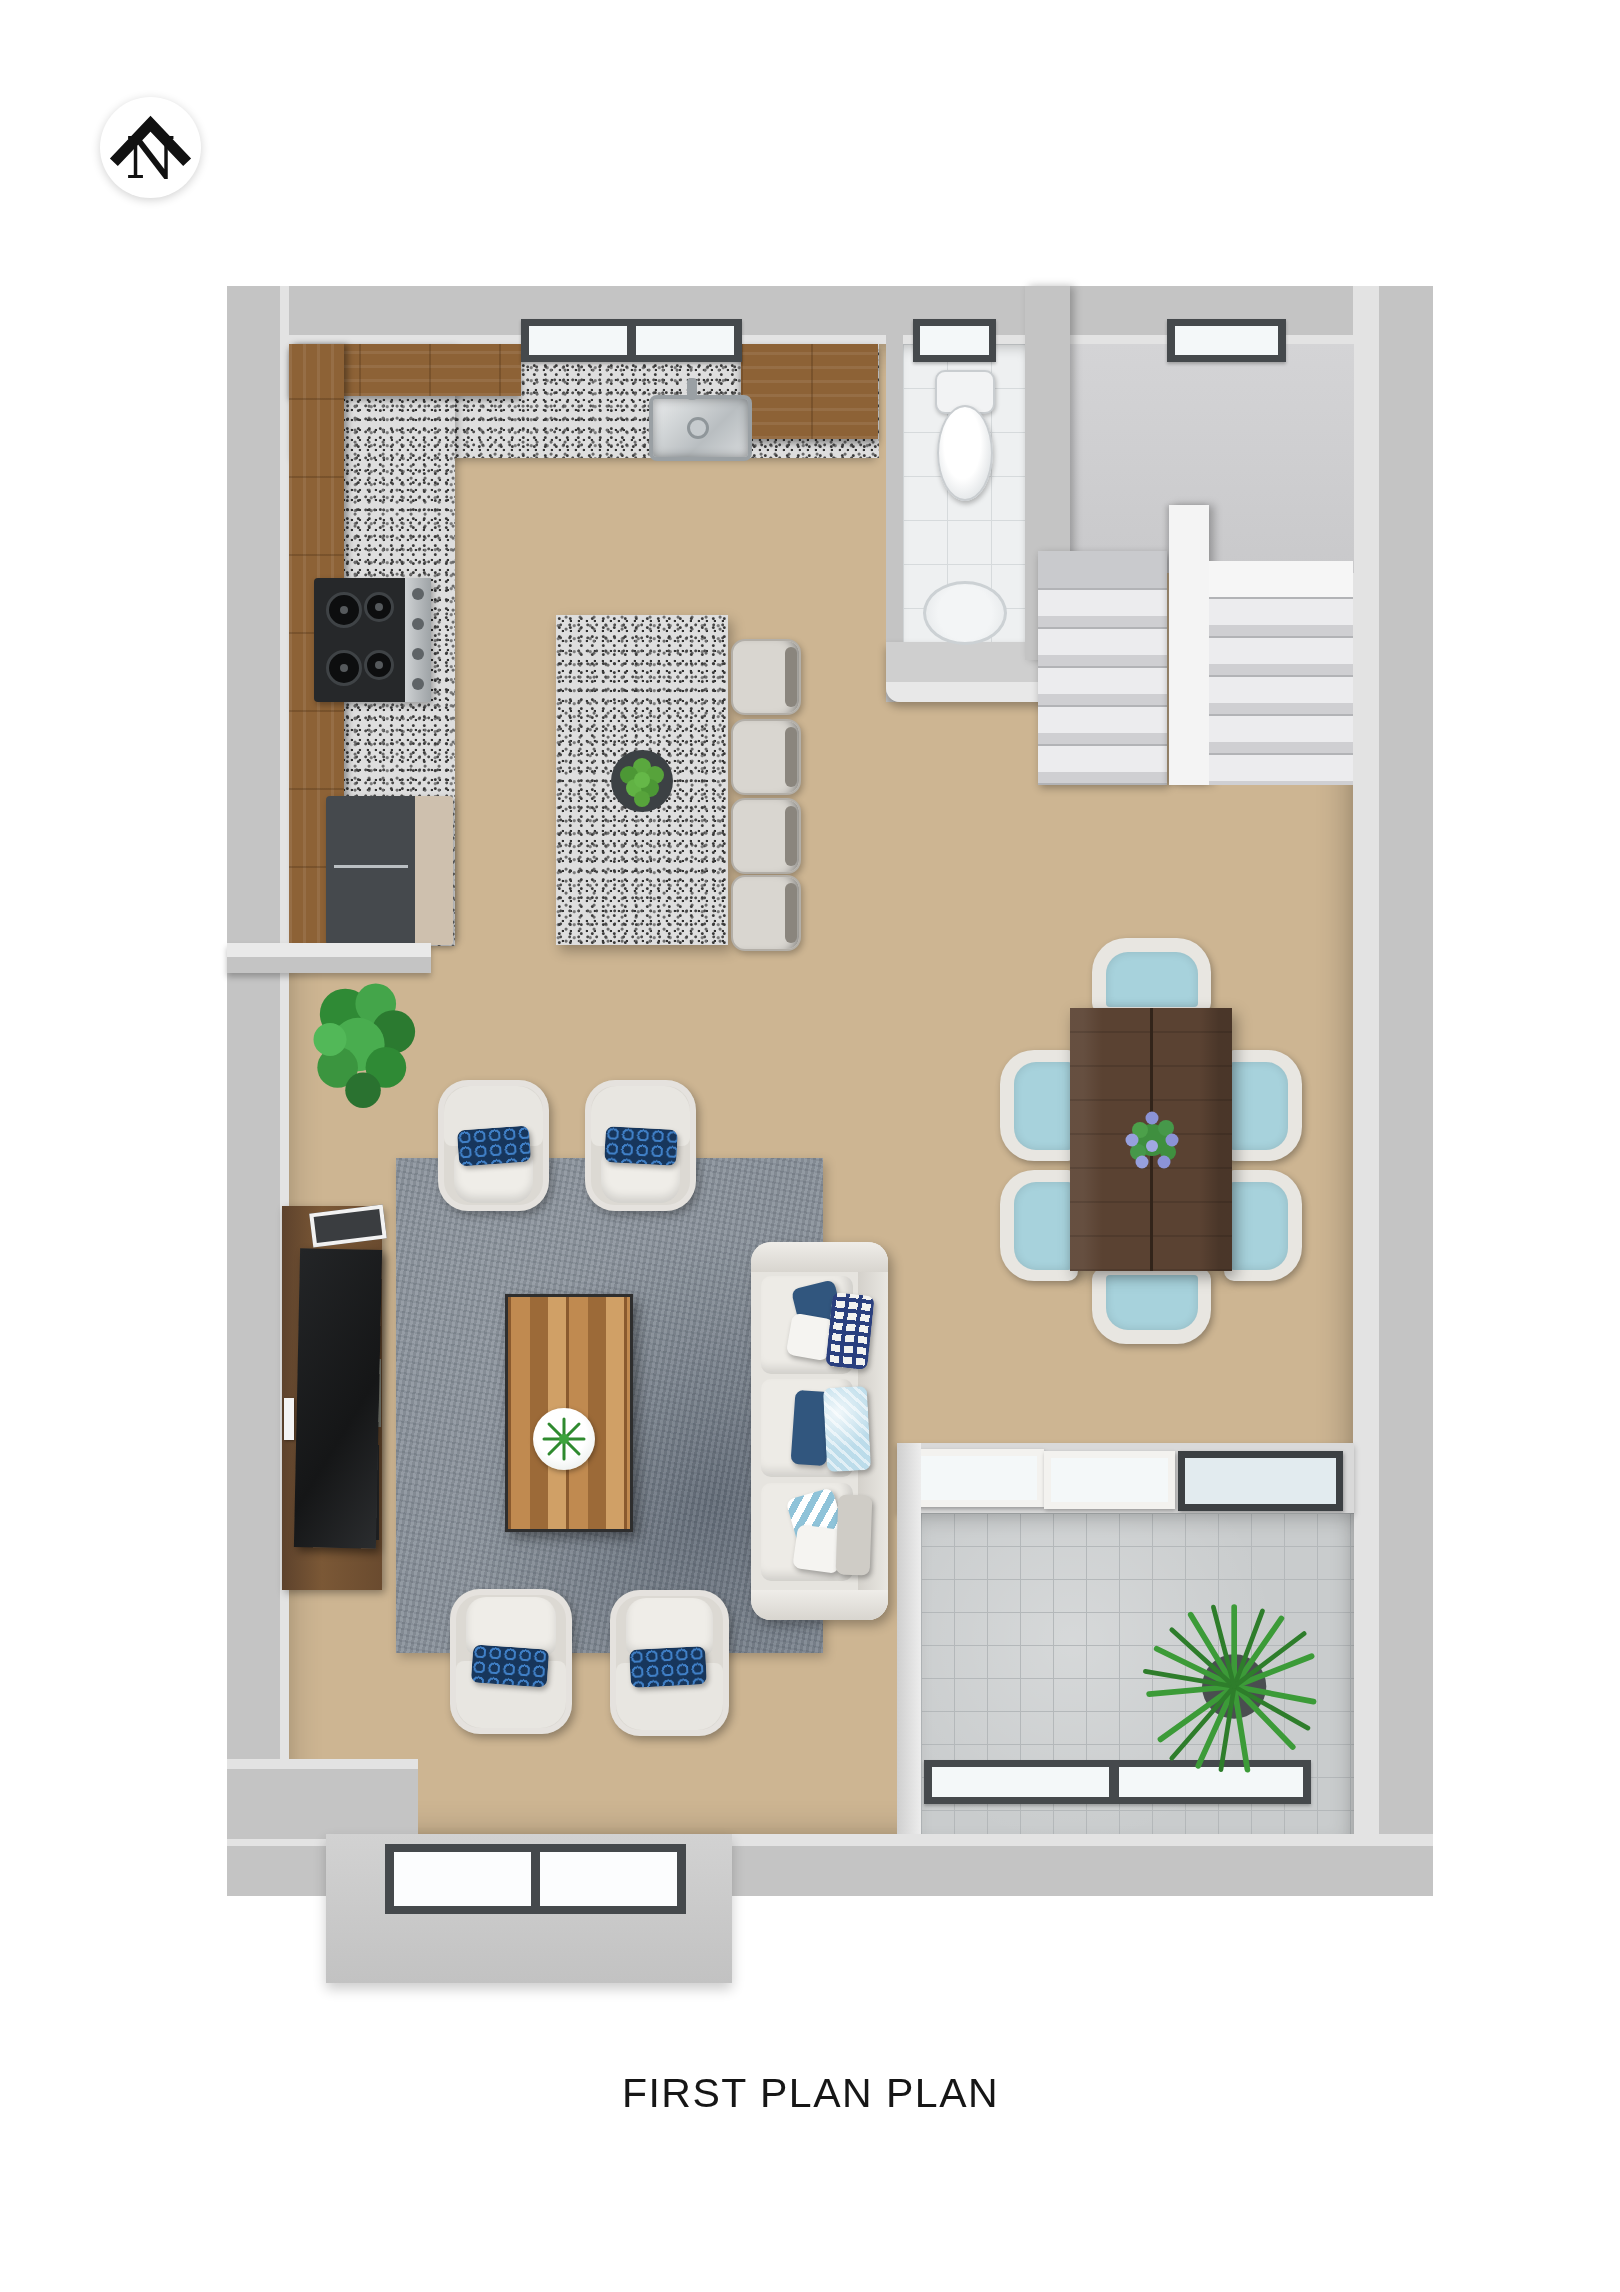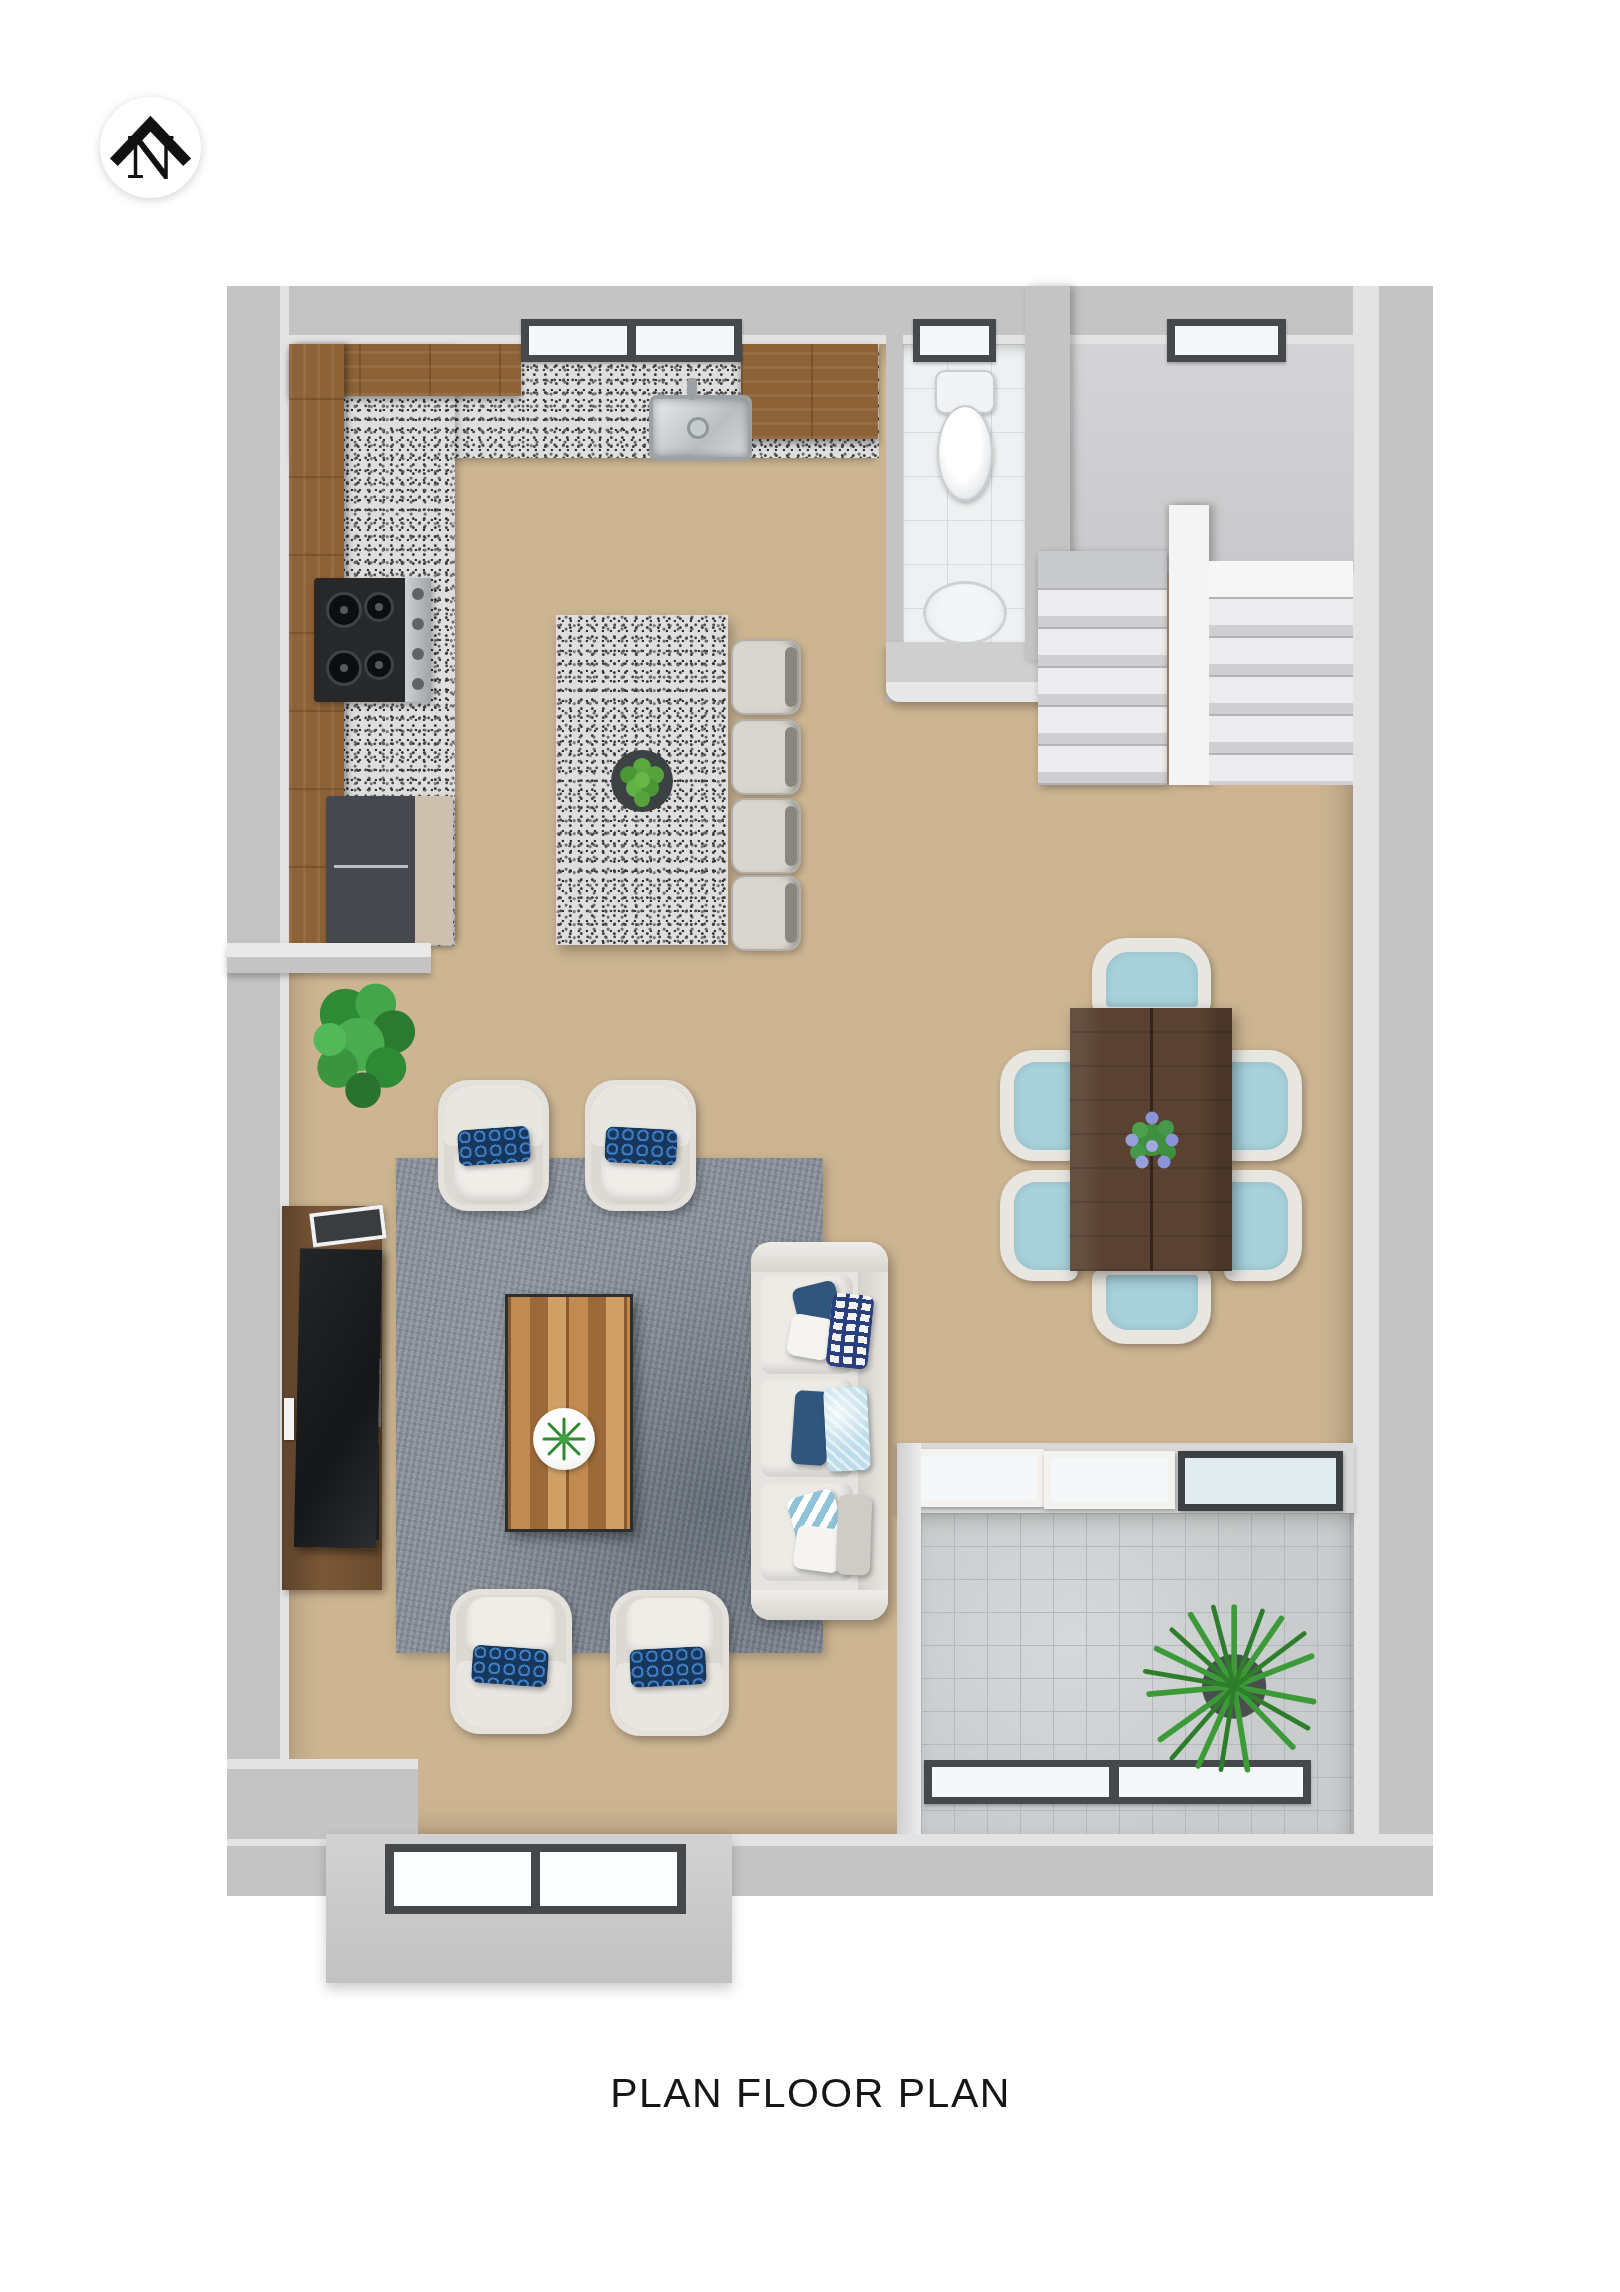--- a/index.html
+++ b/index.html
@@ -414,14 +414,14 @@
   </div>
   <div class="abs win" style="left:686px;top:33px;width:83px;height:43px;">
     <div class="pane" style="left:7px;right:7px;"></div>
   </div>
   <div class="abs win" style="left:940px;top:33px;width:119px;height:43px;">
     <div class="pane" style="left:8px;right:8px;"></div>
   </div>
 
 </div>
 
-<div class="abs title">PLAN FLOOR PLAN</div>
+<div class="abs title">FIRST PLAN PLAN</div>
 
 
 </body></html>

